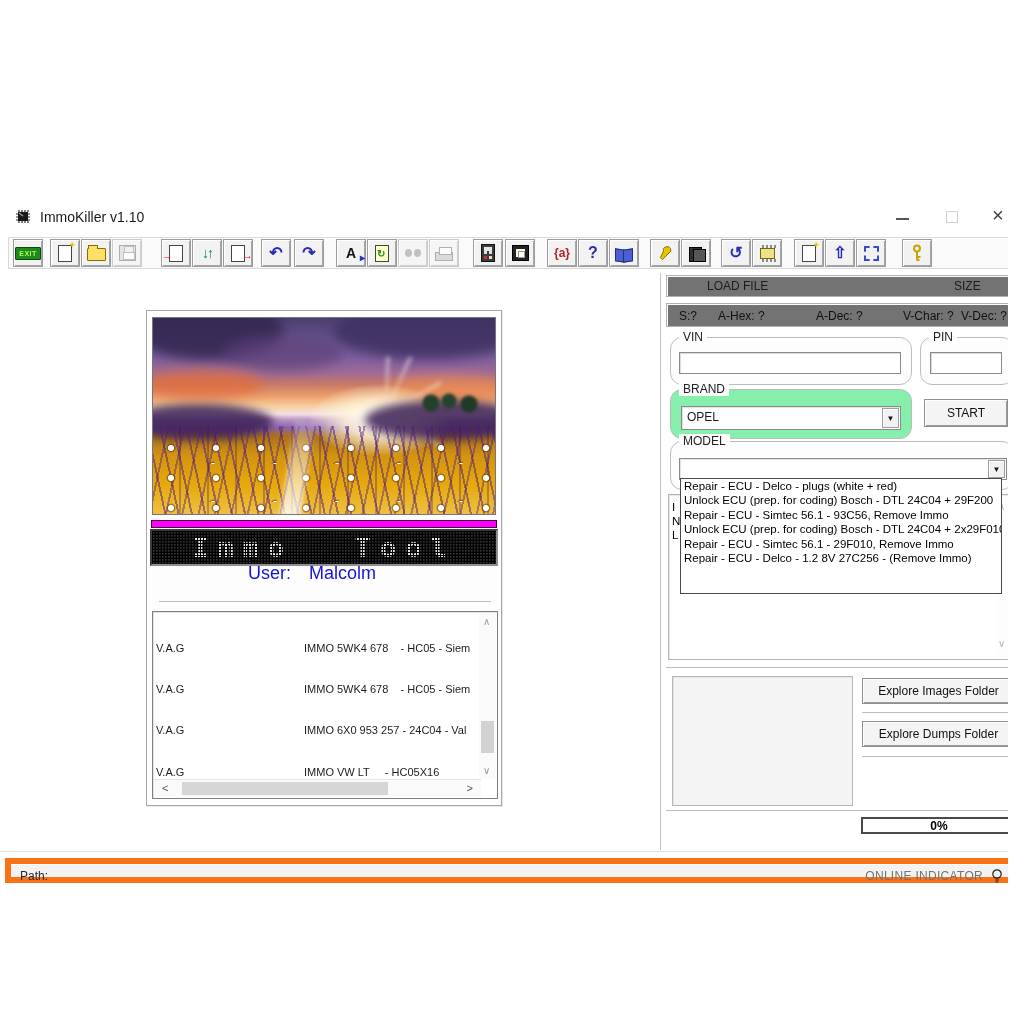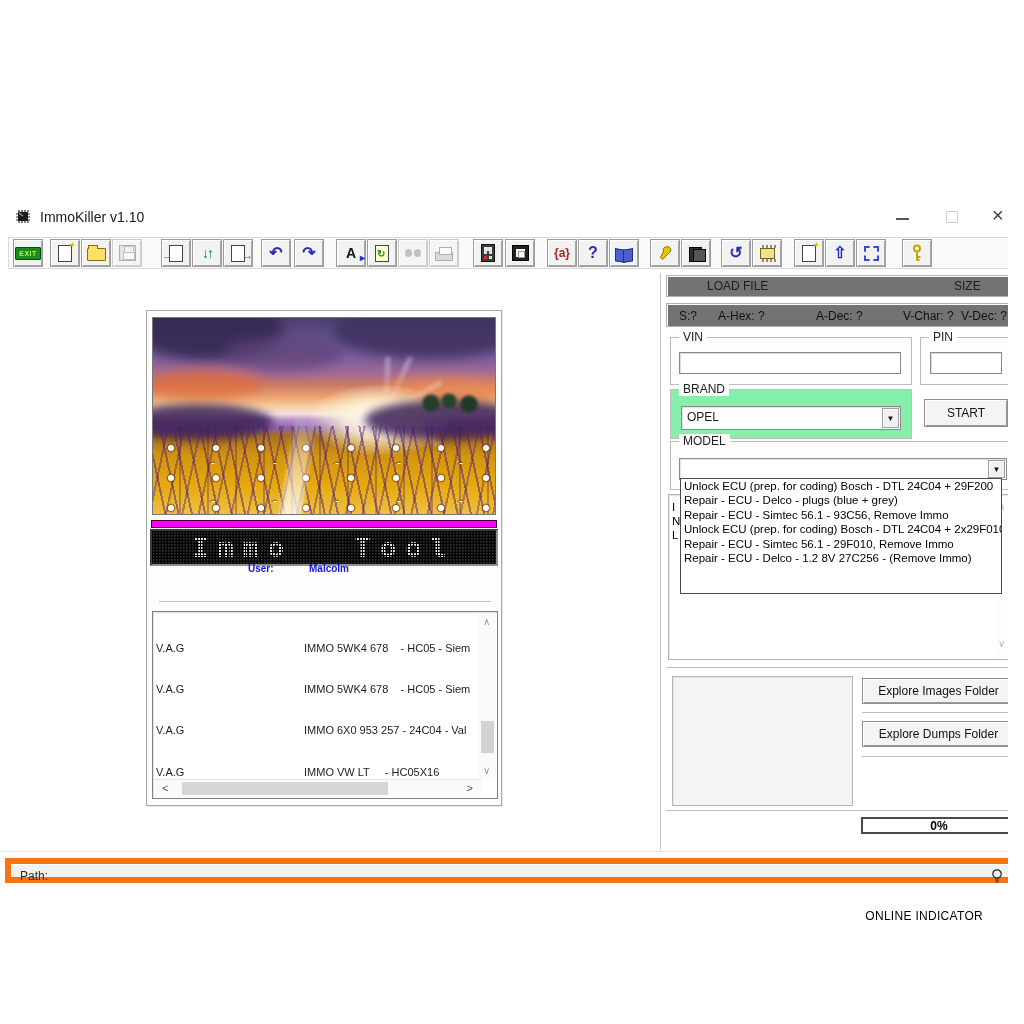--- a/index.html
+++ b/index.html
@@ -54,21 +54,21 @@
   .printer-icon { width:18px; height:9px; background:#bdbdbd; border:1px solid #666; position:relative; margin-top:6px; }
   .printer-icon::before { content:""; position:absolute; left:3px; top:-6px; width:11px; height:6px; background:#fff; border:1px solid #666; }
   .font-a { font-weight:bold; font-size:14px; color:#111; position:relative; }
   .font-a .tri { position:absolute; right:-9px; bottom:-2px; color:#2233cc; font-size:10px; }
 
   
   .vdivider { position:absolute; left:660px; top:273px; width:2px; height:577px; border-left:1px solid #c4c4c4; border-right:1px solid #fdfdfd; }
   .hline-bottom { position:absolute; left:0; top:851px; width:1024px; height:1px; background:#e3e3e3; }
 
   .barbox { position:absolute; background:#737373; border:1px solid #b1b1b1; box-shadow:inset 1px 1px 0 #fdfdfd;text-align:center; }
-  .groupbox { position:absolute; border:1px solid #bcbcbc; border-radius:0; }
+  .groupbox { position:absolute; border:1px solid #bcbcbc; border-radius:12px; }
   .grouplabel { position:absolute; top:-8px; left:8px; background:#fdfdfd; padding:0 4px; font-size:12px; color:#222; }
   .sunken-input { position:absolute; background:#fff; border:1px solid #8a8a8a; box-shadow:inset 1px 1px 1px rgba(0,0,0,.15); font-size:12px; padding:2px 4px; font-family:"Liberation Sans",sans-serif; }
   .combo { position:absolute; background:#fff; border:1px solid #8a8a8a; box-shadow:inset 1px 1px 1px rgba(0,0,0,.12); font-size:12px;text-align:right; }
   .combo .val { position:absolute; left:5px; top:3px; }
   .combo .drop { position:absolute; right:1px; top:1px; bottom:1px; width:17px; background:#f1f1f1; border:1px solid #9e9e9e; box-shadow:inset 1px 1px 0 #fff; display:flex; align-items:center; justify-content:center; font-size:8px; color:#111; }
   .push-btn { position:absolute; background:#f4f4f4; border:1px solid #8f8f8f; box-shadow:inset 1px 1px 0 #ffffff, inset -1px -1px 0 #9a9a9a; font-size:12px; color:#111; display:flex; align-items:center; justify-content:center; font-family:"Liberation Sans",sans-serif; }
 
   
   .info-item { position:absolute; top:5px; font-size:12px; color:#111; white-space:pre; }
   .model-popup { position:absolute; left:680px; top:478px; width:322px; height:116px; background:#fff; border:1px solid #4a4a4a; z-index:30; overflow:hidden; }
@@ -102,42 +102,42 @@
   .photo .streak { position:absolute; left:39%; top:52%; width:20px; height:60%; transform:rotate(9deg);
     background:linear-gradient(to bottom, rgba(255,255,255,.15), rgba(255,255,255,.95)); filter:blur(2px); }
   .photo .hill { position:absolute; border-radius:50%; filter:blur(4px); background:rgba(58,32,84,.85); }
   .photo .trees { position:absolute; right:6px; top:36%; width:70px; height:26px; filter:blur(1.5px);
     background:radial-gradient(circle 9px at 12px 14px, #23402a 8px, transparent 9px), radial-gradient(circle 8px at 30px 12px, #254430 7px, transparent 8px), radial-gradient(circle 9px at 50px 15px, #1f3a26 8px, transparent 9px); }
   .magenta-bar { position:absolute; left:4px; top:209px; width:346px; height:8px; background:#ff00ff; border:1px solid #3a003a; }
   .led-panel { position:absolute; left:3px; top:218px; width:348px; height:37px; background:#161616; border:2px solid #8f8f8f; border-style:inset; overflow:hidden; }
   .led-panel::before { content:""; position:absolute; inset:0; background-image:radial-gradient(circle, #343434 .8px, transparent 1.1px); background-size:3px 3px; }
   .led-text { position:absolute; left:0; right:0; top:1px; text-align:center; font-family:"DejaVu Sans Mono",monospace; font-size:27px; font-weight:bold; color:#e4e4e4; letter-spacing:9px; word-spacing:36px; z-index:1; }
   .led-panel::after { content:""; position:absolute; inset:0; background-image:linear-gradient(to right, #000 1px, transparent 1px), linear-gradient(to bottom, #000 1px, transparent 1px); background-size:3px 3px; z-index:2; }
-  .user-row { position:absolute; left:0; top:252px; width:356px; height:16px; font-size:10px; font-weight:bold; color:#1414d6; }
+  .user-row { position:absolute; left:0; top:252px; width:356px; height:16px; font-size:18px; font-weight:normal; color:#1414d6; }
   .user-row .ul { position:absolute; left:101px; }
   .user-row .un { position:absolute; left:162px; }
   .left-hr { position:absolute; left:12px; top:290px; width:332px; height:2px; border-top:1px solid #bdbdbd; border-bottom:1px solid #fdfdfd; }
   .llist { position:absolute; left:5px; top:300px; width:346px; height:188px; background:#fff; border:1px solid #808080; box-shadow:inset 1px 1px 1px rgba(0,0,0,.12); overflow:hidden; }
   .llist .rows { position:absolute; left:3px; top:2px; right:20px; font-size:11px; line-height:13.8px; white-space:pre; }
   .lrow { position:relative; height:13.8px; }
   .lrow .c1 { position:absolute; left:0; }
   .lrow .c2 { position:absolute; left:148px; }
   .vscroll { position:absolute; right:1px; top:1px; width:17px; height:166px; background:#fafafa; }
   .vscroll .a-up { position:absolute; top:3px; left:4px; color:#9a9a9a; font-size:10px; }
   .vscroll .a-dn { position:absolute; bottom:3px; left:4px; color:#9a9a9a; font-size:10px; }
   .vscroll .thumb { position:absolute; left:2px; top:108px; width:13px; height:32px; background:#d2d2d2; }
   .hscroll { position:absolute; left:1px; bottom:1px; height:18px; width:327px; background:#fafafa; border-top:1px solid #e4e4e4; }
   .hscroll .a-l { position:absolute; left:8px; top:2px; color:#555; font-size:11px; }
   .hscroll .a-r { position:absolute; right:8px; top:2px; color:#555; font-size:11px; }
   .hscroll .thumb { position:absolute; left:28px; top:2px; width:206px; height:13px; background:#d6d6d6; }
 
   
   .statusbar { position:absolute; left:5px; top:858px; width:1014px; height:25px; background:#f2f2f2; border:6px solid #f97316; box-shadow:inset 0 1px 0 #fff; }
   .statusbar .path { position:absolute; left:9px; top:5px; font-size:12px; color:#2a2a2a; }
-  .statusbar .online { position:absolute; right:30px; top:5px; font-size:12px; color:#000000; letter-spacing:.3px;margin-top:40px; }
+  .statusbar .online { position:absolute; right:30px; top:5px; font-size:12px; color:#737373; letter-spacing:.3px; }
   .statusbar .bulb { position:absolute; right:10px; top:4px; }
 </style>
 </head>
 <body>
 
 <div id="canvas">
 
   <div class="titlebar">
     <svg class="app-icon" width="18" height="18" viewBox="0 0 18 18">
       <rect x="4" y="4" width="10" height="9" fill="#1a1a1a"></rect>
@@ -295,22 +295,22 @@
     <div class="rlist-scroll">
       <span class="s-up">∧</span>
       <span class="s-dn">∨</span>
     </div>
   </div>
   <span class="frag" style="left:672px; top:501px;">I</span>
   <span class="frag" style="left:672px; top:515px;">N</span>
   <span class="frag" style="left:672px; top:529px;">L</span>
 
   <div class="model-popup">
+    <div class="opt">Repair - ECU - Delco - plugs (white + red)</div>
     <div class="opt">Unlock ECU (prep. for coding) Bosch - DTL 24C04 + 29F200</div>
-    <div class="opt">Repair - ECU - Delco - plugs (blue + grey)</div>
     <div class="opt">Repair - ECU - Simtec 56.1 - 93C56, Remove Immo</div>
     <div class="opt">Unlock ECU (prep. for coding) Bosch - DTL 24C04 + 2x29F010</div>
     <div class="opt">Repair - ECU - Simtec 56.1 - 29F010, Remove Immo</div>
     <div class="opt">Repair - ECU - Delco - 1.2 8V 27C256 - (Remove Immo)</div>
   </div>
 
   <div class="sep-line" style="left:666px; top:667px; width:352px;"></div>
 
   <div class="bl-panel"></div>
   <div class="push-btn" style="left:862px; top:678px; width:153px; height:26px;">Explore Images Folder</div>

